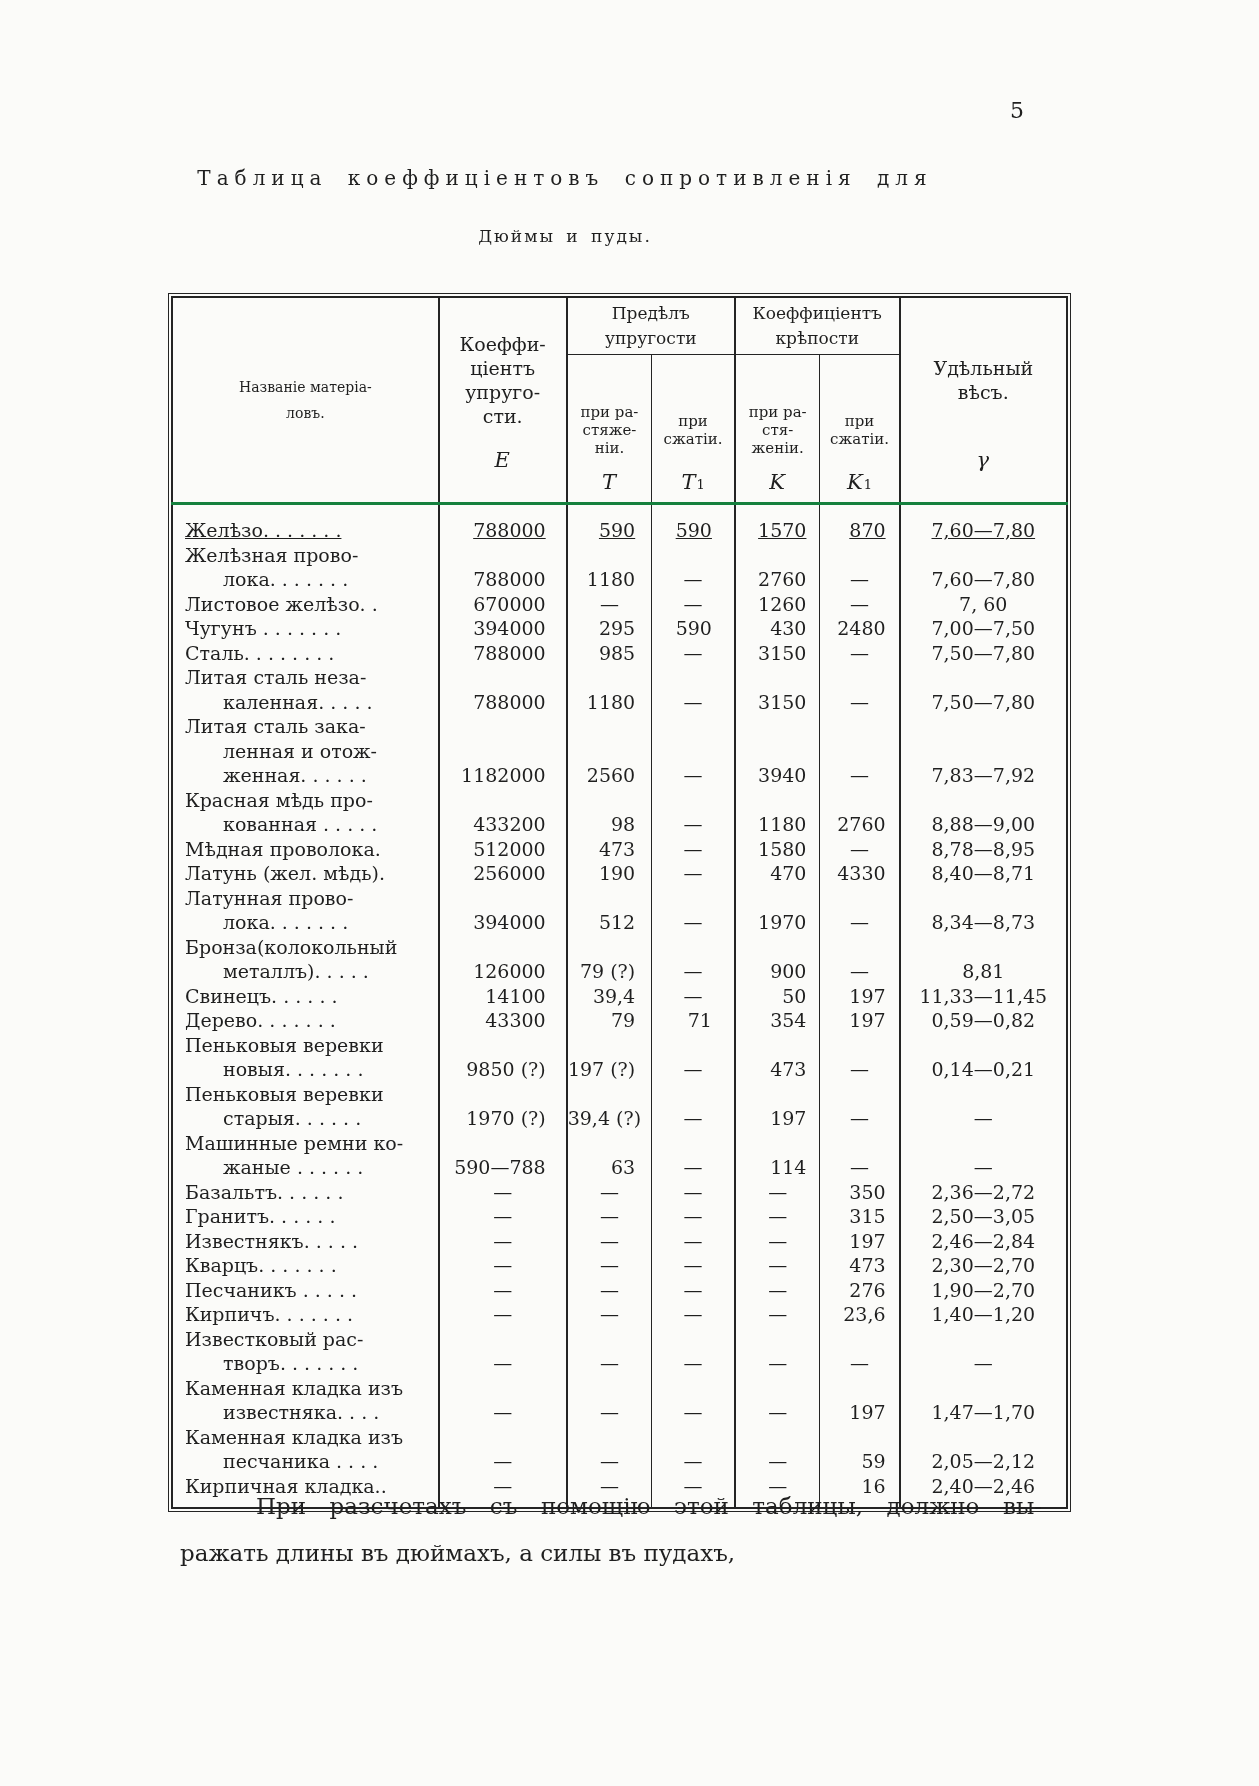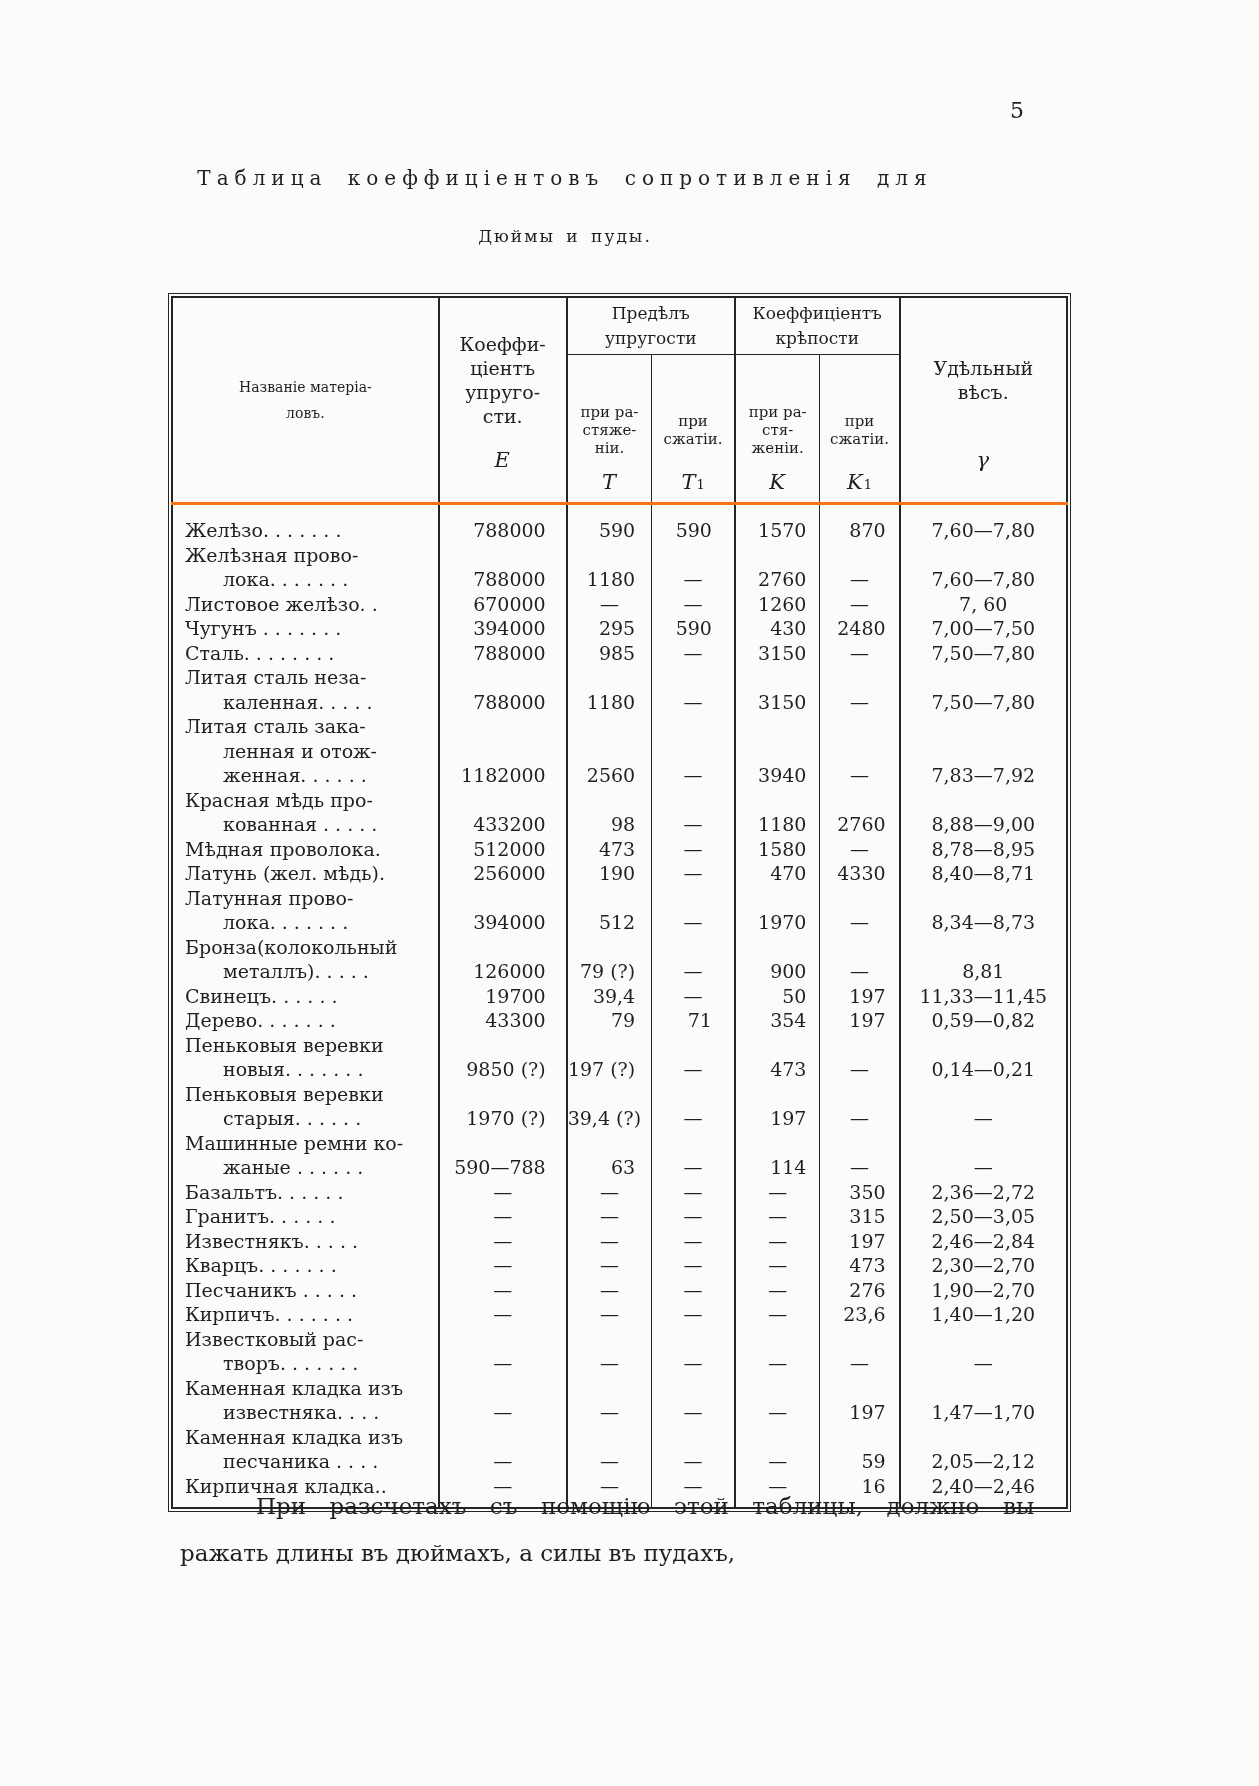--- a/index.html
+++ b/index.html
@@ -37,21 +37,21 @@
   th.sub { height:104px; vertical-align:top; }
   .colbox { display:flex; flex-direction:column; height:104px;margin-top:43px; }
   .colbox .mid { flex:1; display:flex; flex-direction:column; justify-content:center; font-size:15px; line-height:18px; }
   .tallbox { display:flex; flex-direction:column; height:160px; }
   .tallbox .mid { flex:1; display:flex; flex-direction:column; justify-content:center; font-size:19px; line-height:24px; }
   .sym { height:40px; display:flex; align-items:center; justify-content:center;
          font-size:21px; font-style:italic; }
   .sym sub { font-size:13px; font-style:normal; margin-left:1px; transform:translateY(2px); }
   .ln { display:block; }
 
-  tbody tr:first-child td { border-top:3px solid #f97316; padding-top:13px; }
+  tbody tr:first-child td { border-top:3px solid #15803d; padding-top:13px;text-decoration:underline; }
   tbody tr:last-child td { padding-bottom:9px; }
   tbody td { font-size:19px; line-height:24.5px; vertical-align:bottom; }
   td.namecell { text-align:left; padding-left:12px; }
   td.namecell .ln + .ln { padding-left:38px; }
   td.num { text-align:right; white-space:nowrap; }
   td.c1 { padding-right:20px; }
   td.c2 { padding-right:16px; }
   td.c3 { padding-right:22px; }
   td.c4 { padding-right:13px; }
   td.c5 { padding-right:13px; }
@@ -320,21 +320,21 @@
           <td class="c2 num">79 (?)</td>
           <td class="c3 num dash">—</td>
           <td class="c4 num">900</td>
           <td class="c5 num dash">—</td>
           <td class="c6">8,81</td>
         </tr>
         <tr>
           <td class="namecell">
             <span class="ln">Свинецъ. . . . . .</span>
           </td>
-          <td class="c1 num">19700</td>
+          <td class="c1 num">14100</td>
           <td class="c2 num">39,4</td>
           <td class="c3 num dash">—</td>
           <td class="c4 num">50</td>
           <td class="c5 num">197</td>
           <td class="c6">11,33—11,45</td>
         </tr>
         <tr>
           <td class="namecell">
             <span class="ln">Дерево. . . . . . .</span>
           </td>

